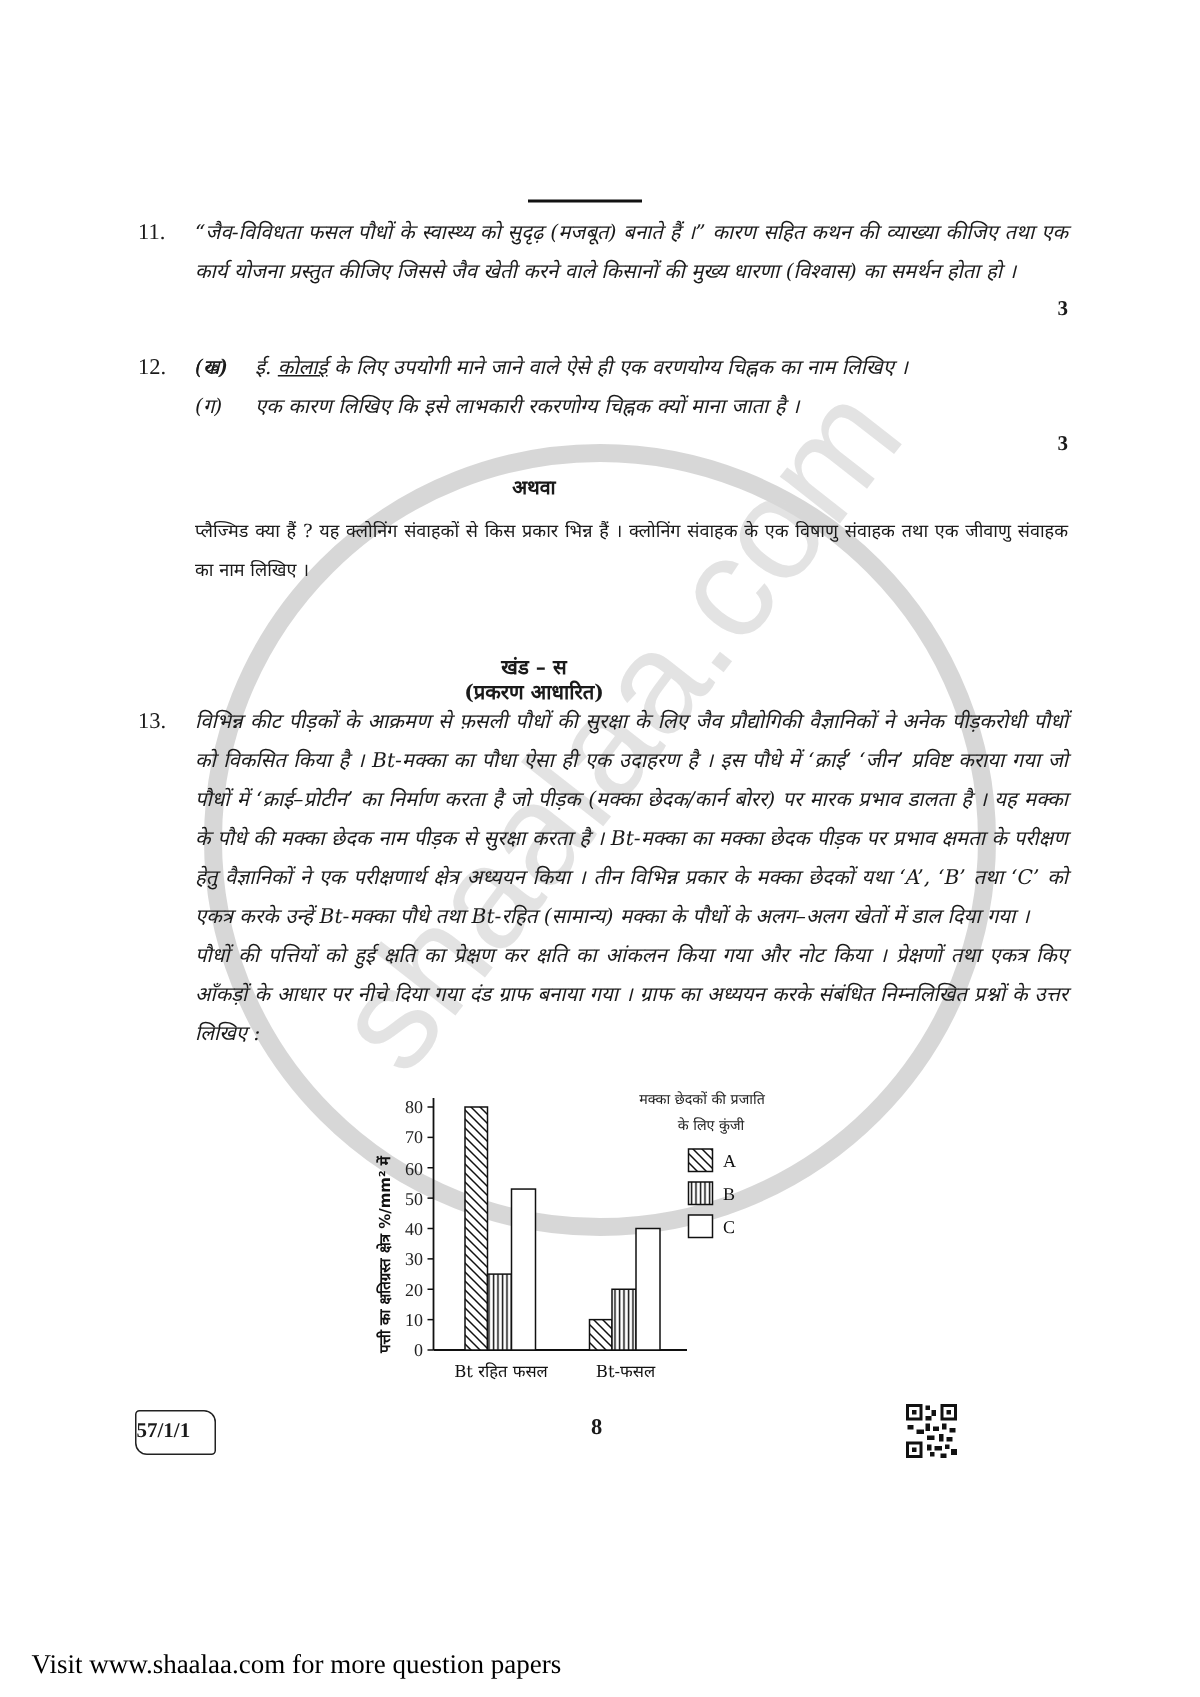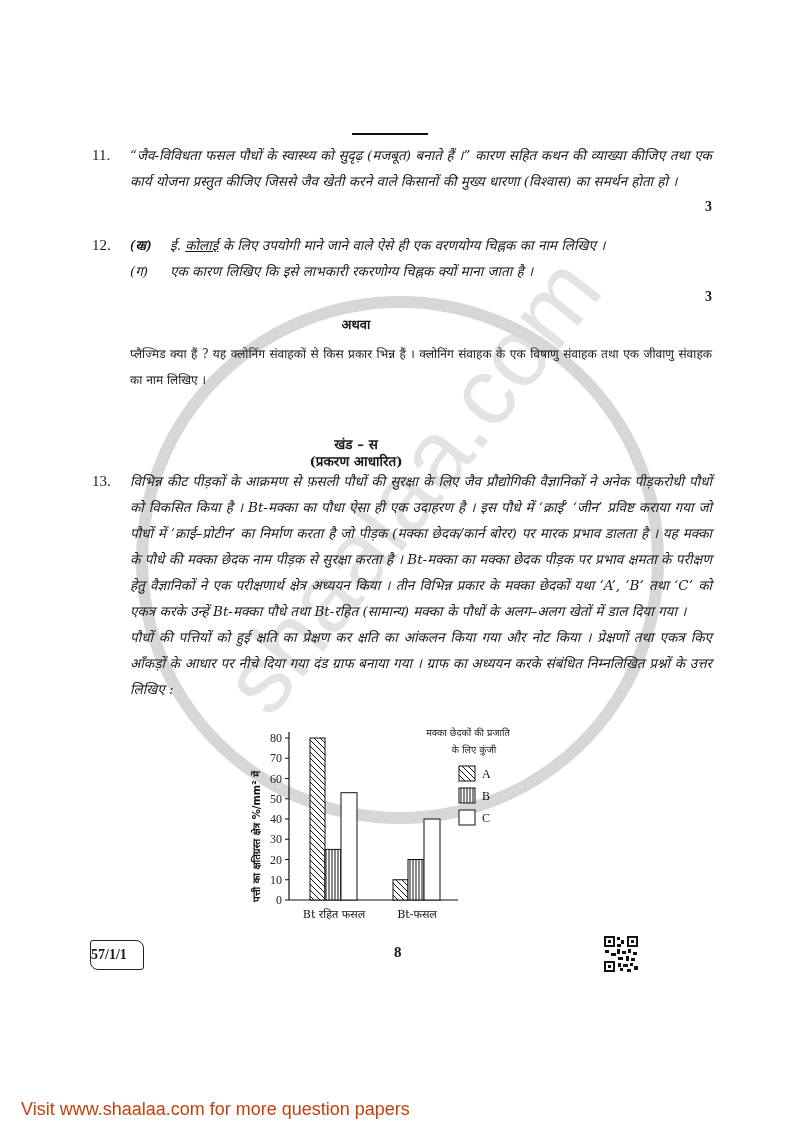--- a/index.html
+++ b/index.html
@@ -16,21 +16,21 @@
   .sub { position:relative; padding-left:40px; }
   .sub .lbl { position:absolute; left:0; top:0; }
   .u { text-decoration:underline; }
   .center { position:absolute; left:0; width:712px; text-align:center; font-weight:bold; font-size:13.5px; }
   .para { position:absolute; left:130px; width:582px; font-size:12px; line-height:26px; text-align:justify; }
   .chart { position:absolute; left:238px; top:722px; width:310px; height:210px; }
   .footer-code { position:absolute; left:90px; top:940px; width:52px; height:28px; border:1px solid #222; border-radius:3px 8px 3px 8px;
                  font-family:"Liberation Serif", serif; font-weight:bold; font-size:14px; line-height:28px; }
   .footer-page { position:absolute; left:394px; top:944px; font-family:"Liberation Serif", serif; font-weight:bold; font-size:15px; }
   .qr { position:absolute; left:604px; top:936px; width:34px; height:36px; }
-  .visit { position:absolute; left:21px; top:1099px; font-family:Liberation Sans, sans-serif; font-size:18px; color:#c2410c; }
+  .visit { position:absolute; left:21px; top:1099px; font-family:Liberation Serif, serif; font-size:18px; color:#000000; }
 </style>
 </head>
 <body>
 
 <div class="page">
 
   <svg class="watermark" viewBox="0 0 800 1131">
     <circle cx="400" cy="560" r="258" fill="none" stroke="#c9c9c9" stroke-width="12" opacity="0.75"></circle>
     <text x="0" y="0" transform="translate(270,720) rotate(-52)" font-family="Liberation Sans, sans-serif" font-size="96" fill="#d8d8d8" opacity="0.7">shaalaa.com</text>
   </svg>

